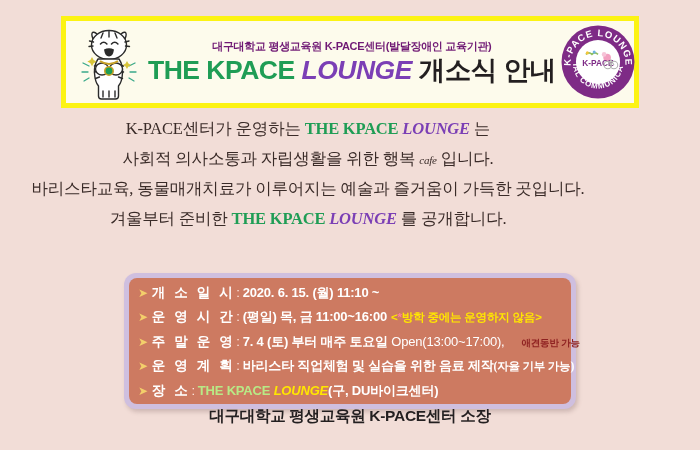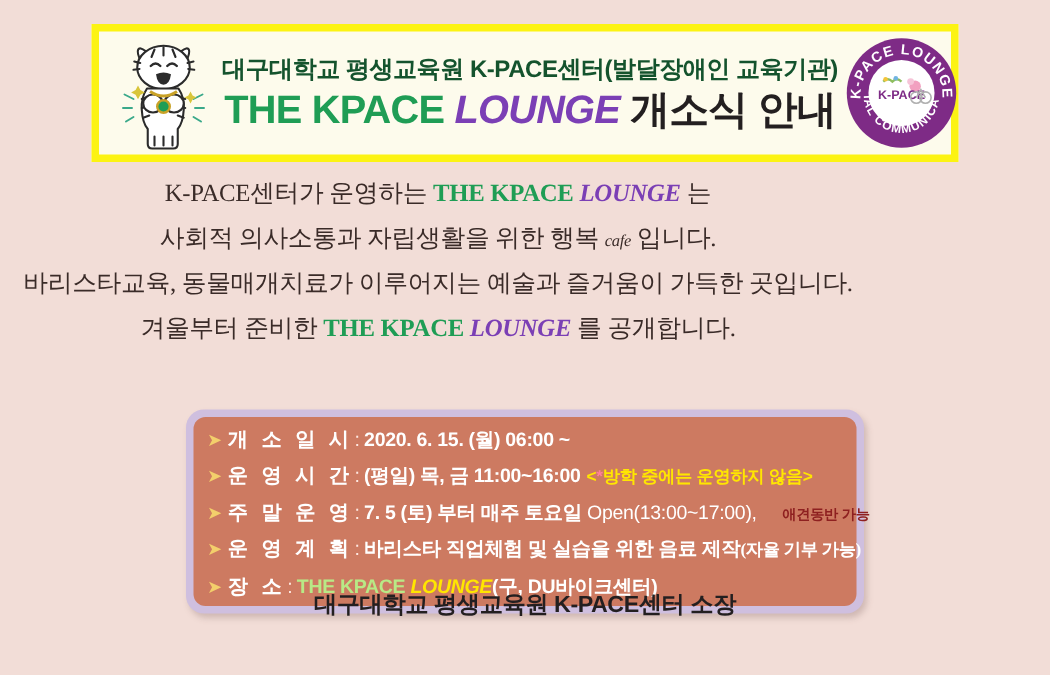--- a/index.html
+++ b/index.html
@@ -23,39 +23,39 @@
     width:78px;height:82px;flex:0 0 78px;margin-left:4px;
     position:relative;
   }
   .mascot svg{display:block;width:100%;height:100%;}
 
   .banner-text{
     flex:1 1 auto;text-align:center;padding-right:4px;
     display:flex;flex-direction:column;justify-content:center;gap:2px;
   }
   .banner-line1{
-    font-size:16px;font-weight:bold;letter-spacing:-0.3px;color:#14532d;
+    font-size:11px;font-weight:bold;letter-spacing:-0.3px;color:#701a75;
     white-space:nowrap;
   }
   .banner-line2{
     font-size:26.5px;font-weight:bold;letter-spacing:-0.5px;white-space:nowrap;
     line-height:1.08;
   }
   .kp-green{color:#1f9d55;}
   .kp-purple{color:#7b3fb5;font-style:italic;}
   .kp-dark{color:#231f20;}
 
   .seal{
     flex:0 0 76px;width:76px;height:76px;margin-right:6px;position:relative;
   }
   .seal svg{display:block;width:100%;height:100%;}
 
   
   .intro{
-    position:absolute;left:0;top:118px;width:584px;text-align:center;
+    position:absolute;left:16px;top:118px;width:584px;text-align:center;
     font-family:"Liberation Serif","DejaVu Serif",serif;
   }
   .intro p{
     margin:0 0 9px 0;font-size:16.5px;color:#3a2b28;letter-spacing:-0.2px;
     line-height:1.28;white-space:nowrap;
   }
   .intro .em-green{color:#1f9d55;font-weight:bold;font-family:"Liberation Serif",serif;}
   .intro .em-purple{color:#7b3fb5;font-weight:bold;font-style:italic;font-family:"Liberation Serif",serif;}
   .intro .cafe{font-style:italic;font-size:11px;font-family:"Liberation Serif",serif;margin-top:21px;}
 
@@ -95,21 +95,21 @@
   .note-yellow{color:#ffe600;font-weight:bold;font-size:11.5px;margin-left:4px;}
   .note-star{color:#ff7e9d;font-weight:bold;}
   .note-red{color:#8e2020;font-weight:bold;font-size:9.5px;margin-left:17px;}
   .place-green{color:#b8e986;font-weight:bold;}
   .place-yellow{color:#ffe600;font-weight:bold;font-style:italic;}
   .place-rest{color:#ffffff;font-weight:bold;font-size:13px;}
   .small-paren{font-size:11.5px;font-weight:bold;font-family:Liberation Serif, serif;}
 
   
   .footer{
-    position:absolute;left:0;top:393px;width:700px;text-align:center;
+    position:absolute;left:0;top:406px;width:700px;text-align:center;
     font-size:15.5px;font-weight:bold;color:#231f20;letter-spacing:-0.3px;
   }
 </style>
 </head>
 <body>
 
 <div class="banner">
 
   <div class="mascot">
     <svg viewBox="0 0 78 82" xmlns="http://www.w3.org/2000/svg">
@@ -207,36 +207,36 @@
   </p>
 </div>
 
 <div class="details-wrap">
   <div class="details">
 
     <div class="drow">
       <span class="bullet">➤</span>
       <span class="dlabel wide">개 소 일 시</span>
       <span class="sep">:</span>
-      <span class="dval">2020. 6. 15. (월) 06:00 ~</span>
+      <span class="dval">2020. 6. 15. (월) 11:10 ~</span>
     </div>
 
     <div class="drow">
       <span class="bullet">➤</span>
       <span class="dlabel wide">운 영 시 간</span>
       <span class="sep">:</span>
       <span class="dval">(평일) 목, 금 11:00~16:00</span>
       <span class="note-yellow"><span>&lt;</span><span class="note-star">*</span><span>방학 중에는 운영하지 않음</span><span>&gt;</span></span>
     </div>
 
     <div class="drow">
       <span class="bullet">➤</span>
       <span class="dlabel wide">주 말 운 영</span>
       <span class="sep">:</span>
-      <span class="dval">7. 5 (토) 부터 매주 토요일</span>&nbsp;<span class="dval light">Open(13:00~17:00),</span>
+      <span class="dval">7. 4 (토) 부터 매주 토요일</span>&nbsp;<span class="dval light">Open(13:00~17:00),</span>
       <span class="note-red">애견동반 가능</span>
     </div>
 
     <div class="drow">
       <span class="bullet">➤</span>
       <span class="dlabel wide">운 영 계 획</span>
       <span class="sep">:</span>
       <span class="dval">바리스타 직업체험  및 실습을 위한 음료 제작</span>
         <span class="small-paren">(자율 기부 가능)</span>
     </div>

